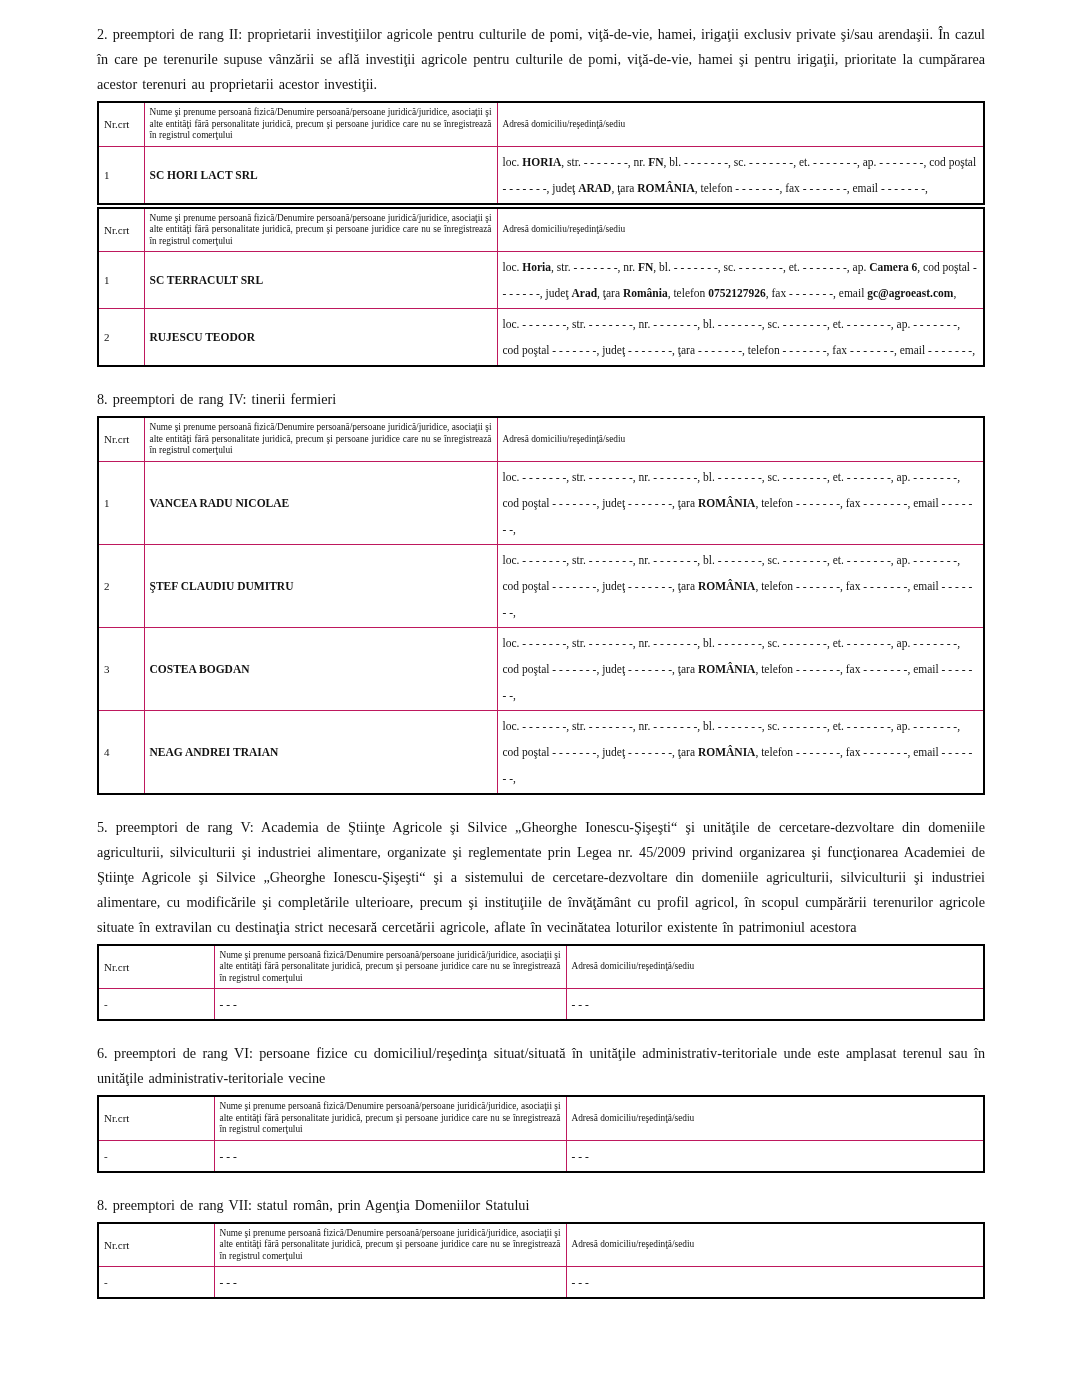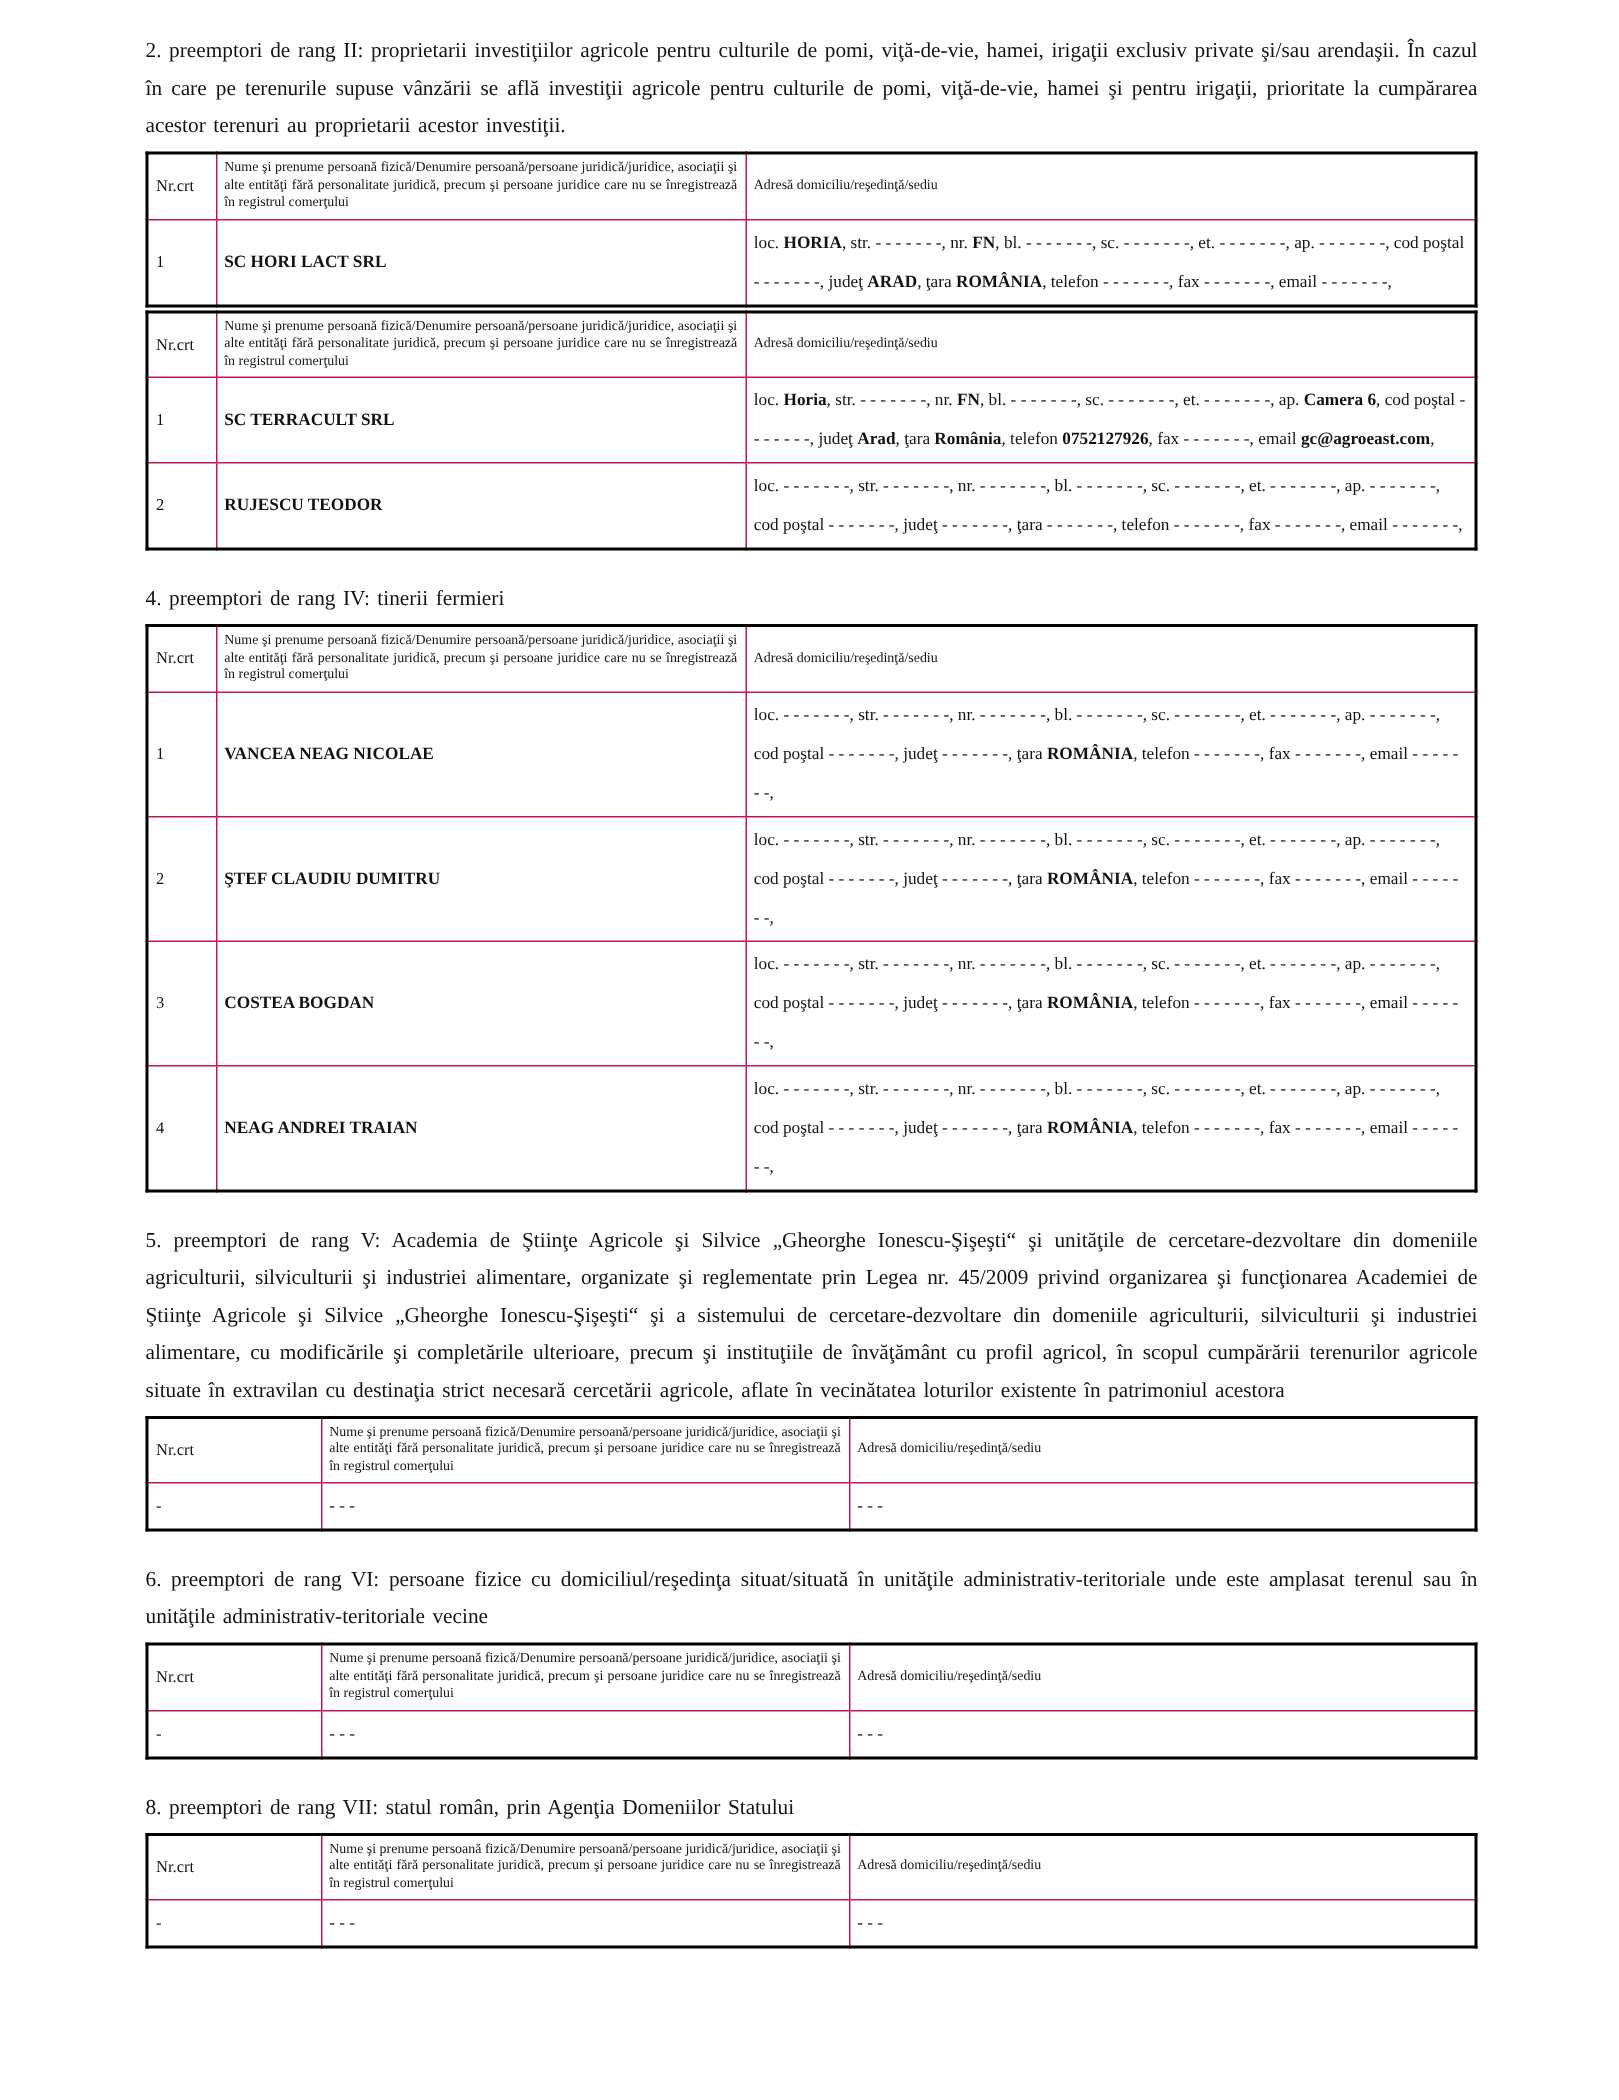--- a/index.html
+++ b/index.html
@@ -98,36 +98,36 @@
         <tr class="row">
           <td class="cell-nr">2</td>
           <td class="cell-name">RUJESCU TEODOR</td>
           <td class="cell-addr"><span>loc. - - - - - - -, str. - - - - - - -, nr. - - - - - - -, bl. - - - - - - -, sc. - - - - - - -, et. - - - - - - -, ap. - - - - - - -, cod poştal - - - - - - -, judeţ - - - - - - -, ţara - - - - - - -, telefon - - - - - - -, fax - - - - - - -, email - - - - - - -,</span></td>
         </tr>
       </tbody>
         </table>
     </section>
 
     <section>
-      <p class="heading">4. preemptori de rang IV: tinerii fermieri</p>
+      <p class="heading">8. preemptori de rang IV: tinerii fermieri</p>
       <table class="tbl t-narrow">
         <colgroup>
             <col class="c1">
             <col class="c2">
             <col class="c3">
           </colgroup>
         <tbody>
             <tr class="hdr">
           <td class="th-nr">Nr.crt</td>
           <td class="th-small th-name">Nume şi prenume persoană fizică/Denumire persoană/persoane juridică/juridice, asociaţii şi alte entităţi fără personalitate juridică, precum şi persoane juridice care nu se înregistrează în registrul comerţului</td>
           <td class="th-small">Adresă domiciliu/reşedinţă/sediu</td>
         </tr>
         <tr class="row">
           <td class="cell-nr">1</td>
-          <td class="cell-name">VANCEA NEAG NICOLAE</td>
+          <td class="cell-name">VANCEA RADU NICOLAE</td>
           <td class="cell-addr"><span>loc. - - - - - - -, str. - - - - - - -, nr. - - - - - - -, bl. - - - - - - -, sc. - - - - - - -, et. - - - - - - -, ap. - - - - - - -, cod poştal - - - - - - -, judeţ - - - - - - -, ţara </span><b>ROMÂNIA</b><span>, telefon - - - - - - -, fax - - - - - - -, email - - - - - - -,</span></td>
         </tr>
         <tr class="row">
           <td class="cell-nr">2</td>
           <td class="cell-name">ŞTEF CLAUDIU DUMITRU</td>
           <td class="cell-addr"><span>loc. - - - - - - -, str. - - - - - - -, nr. - - - - - - -, bl. - - - - - - -, sc. - - - - - - -, et. - - - - - - -, ap. - - - - - - -, cod poştal - - - - - - -, judeţ - - - - - - -, ţara </span><b>ROMÂNIA</b><span>, telefon - - - - - - -, fax - - - - - - -, email - - - - - - -,</span></td>
         </tr>
         <tr class="row">
           <td class="cell-nr">3</td>
           <td class="cell-name">COSTEA BOGDAN</td>

